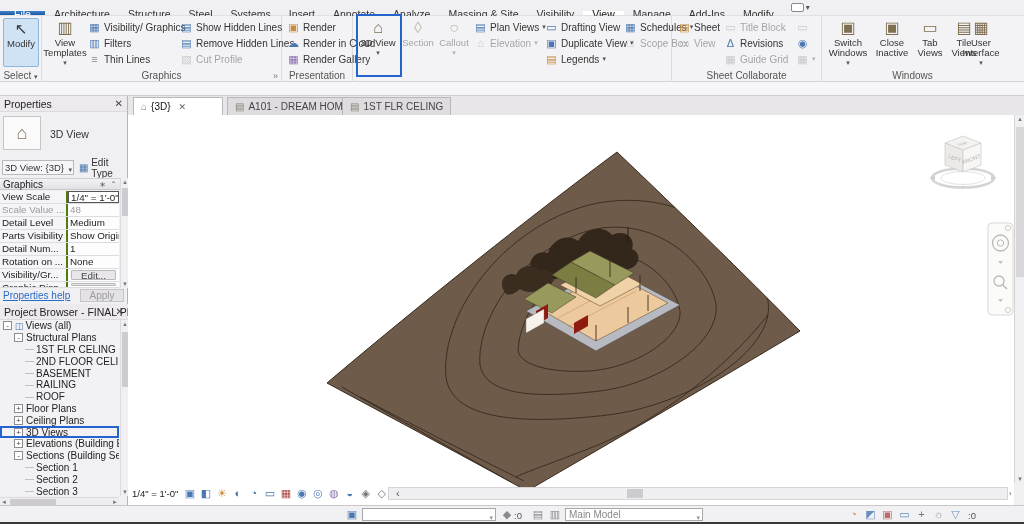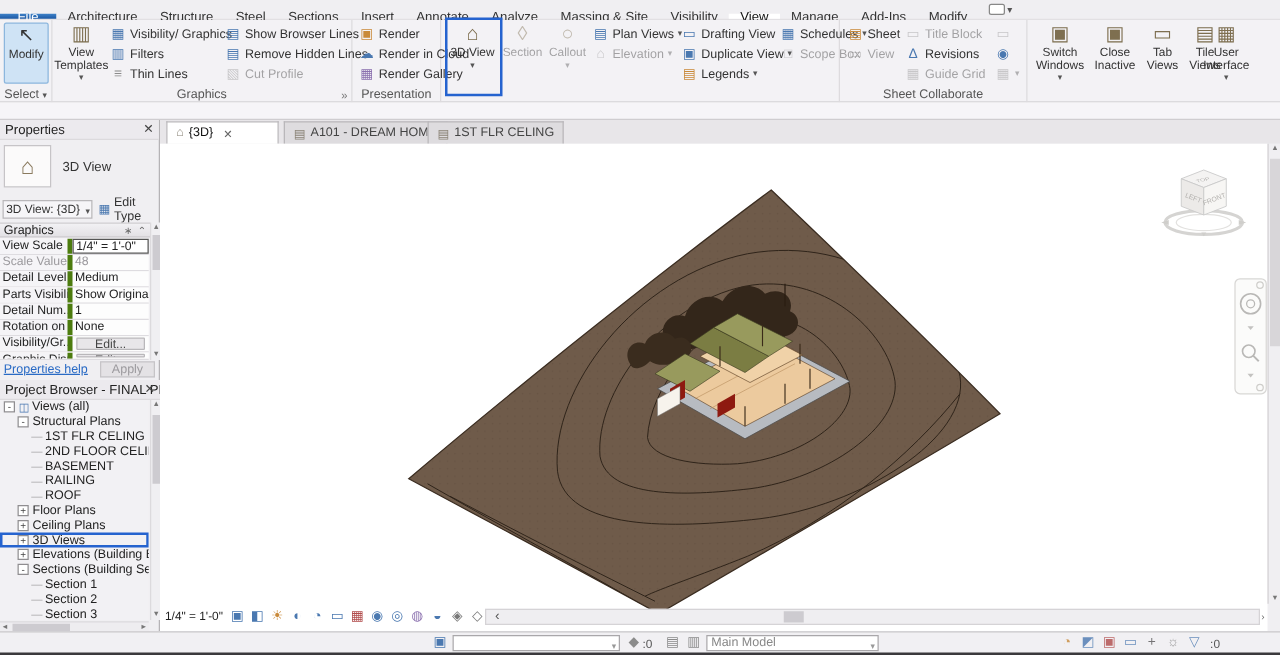--- a/index.html
+++ b/index.html
@@ -51,21 +51,21 @@
   #prev-label { position:absolute; left:50px; top:32px; font-size:10.5px; color:#333; }
   #type-combo { position:absolute; left:2px; top:64px; width:72px; height:15px; background:#f6f5f8; border:1px solid #b9b7ba; font-size:9.5px; line-height:13px; padding:0 2px; white-space:nowrap; overflow:hidden; }
   #type-combo .dd { position:absolute; right:1px; top:2px; font-size:7px; color:#555; }
   #edit-type { position:absolute; left:78px; top:64px; height:15px; display:flex; gap:2px; font-size:10px; align-items:center; color:#333; }
   #edit-type .ric { font-size:10px; }
   #sec-graphics { position:absolute; left:0; top:82px; width:120px; height:12px; background:linear-gradient(#f2f1f4,#e3e1e5); border-top:1px solid #d0ced1; border-bottom:1px solid #cac8cb; font-size:10px; padding-left:3px; line-height:11px; color:#222; }
   #sec-graphics .pin { position:absolute; right:14px; font-size:8px; color:#666; }
   #sec-graphics .chev { position:absolute; right:3px; font-size:8px; color:#666; }
   #prop-rows { position:absolute; left:0; top:95px; width:119px; }
   .prow { display:flex; height:13px; border-bottom:1px solid #dedce0; background:#fdfdfd; }
-  .prow .pl { width:58px; padding:0 2px; font-size:9.8px; line-height:12px; color:#222; background:#f5f4f7; border-right:4px solid #4d7c0f; white-space:nowrap; overflow:hidden; }
+  .prow .pl { width:68px; padding:0 2px; font-size:9.8px; line-height:12px; color:#222; background:#f5f4f7; border-right:2px solid #4d7c0f; white-space:nowrap; overflow:hidden; }
   .prow .pv { flex:1; padding:0 2px; font-size:9.8px; line-height:12px; color:#222; white-space:nowrap; overflow:hidden; }
   .prow.dis .pl, .prow.dis .pv { color:#9c9a9e; }
   .prow .pv.boxed { border:1px solid #555; background:#fff; margin:0; }
   .prow .pv.btn { background:#e8e6e9; border:1px solid #b9b7ba; border-radius:1px; text-align:center; margin:1px 3px; line-height:9px; color:#444; }
   .prow.clipped { height:6px; overflow:hidden; }
   #pscroll { position:absolute; left:120px; top:82px; width:8px; height:110px; background:#f0eff2; border-left:1px solid #dcdadd; }
   #pscroll .thumb { position:absolute; left:1px; top:10px; width:6px; height:28px; background:#cdcbd0; }
   #pscroll .ar { position:absolute; left:0; width:8px; font-size:6px; color:#777; text-align:center; }
   #props-footer { position:absolute; left:0; top:193px; width:128px; height:14px; }
   #props-help { position:absolute; left:3px; top:1px; color:#2a6bc5; text-decoration:underline; font-size:10px; }
@@ -111,21 +111,21 @@
 </head>
 <body>
 
 <div id="app">
 
   <div id="tabbar">
       <div class="tab file">File</div>
       <div class="tab">Architecture</div>
       <div class="tab">Structure</div>
       <div class="tab">Steel</div>
-      <div class="tab">Sections</div>
+      <div class="tab">Systems</div>
       <div class="tab">Insert</div>
       <div class="tab">Annotate</div>
       <div class="tab">Analyze</div>
       <div class="tab">Massing &amp; Site</div>
       <div class="tab">Visibility</div>
       <div class="tab active">View</div>
       <div class="tab">Manage</div>
       <div class="tab">Add-Ins</div>
       <div class="tab">Modify</div>
       <div id="tab-extra">
@@ -157,21 +157,21 @@
       <div class="ritem" style="left:46px;top:19px;">
           <span class="ric c-blue">▥</span>
           <span>Filters</span>
         </div>
       <div class="ritem" style="left:46px;top:35px;">
           <span class="ric c-gray">≡</span>
           <span>Thin Lines</span>
         </div>
       <div class="ritem" style="left:138px;top:3px;">
           <span class="ric c-blue">▤</span>
-          <span>Show Browser Lines</span>
+          <span>Show Hidden Lines</span>
         </div>
       <div class="ritem" style="left:138px;top:19px;">
           <span class="ric c-blue">▤</span>
           <span>Remove Hidden Lines</span>
         </div>
       <div class="ritem disabled" style="left:138px;top:35px;">
           <span class="ric c-gray">▧</span>
           <span>Cut Profile</span>
         </div>
       <div class="panel-label">Graphics</div>
@@ -294,20 +294,21 @@
         </div>
       <div class="bigbtn" style="left:126px;width:32px;">
           <span class="bicon c-gray">▤</span>
           <span>Tile Views</span>
         </div>
       <div class="bigbtn" style="left:140px;left:141px;width:38px;left:140px;" id="ui-btn">
           <span class="bicon c-blue">▦</span>
           <span>User Interface</span>
           <span class="caret">▾</span>
         </div>
+      <div class="panel-label">Windows</div>
     </div>
 
     <div class="anno" style="left:356px;top:-2px;width:46px;height:63px;"></div>
   </div>
 
   <div id="optionsbar"></div>
 
   <div id="viewtabs">
       <div class="vtab active" style="left: 5px; min-width: 90px;">
         <span class="vic">⌂</span>

